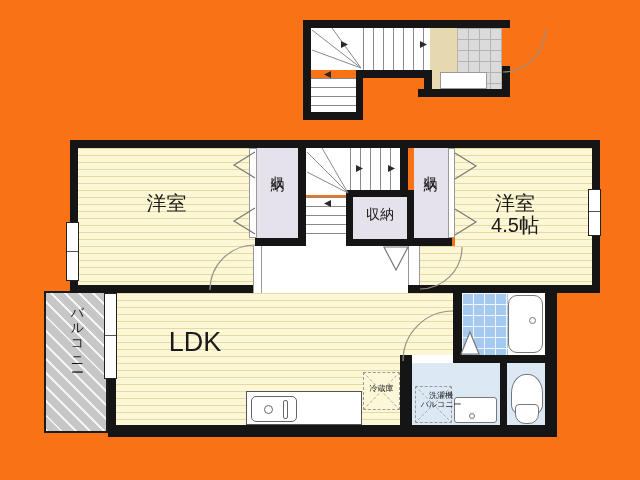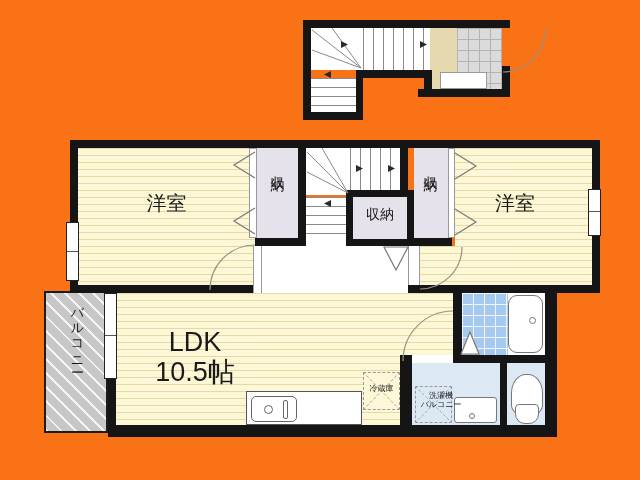--- a/index.html
+++ b/index.html
@@ -147,24 +147,24 @@
       <path d="M363 372 L400 410 M400 372 L363 410"></path>
       <path d="M415 386 L452 423 M452 386 L415 423"></path>
     </g>
   </svg>
 
   <div class="a lbl" style="left:78px;top:192px;width:177px;font-size:20px;">
     <span style="display:block;">洋室</span>
   </div>
   <div class="a lbl" style="left:445px;top:192px;width:140px;font-size:20px;">
     <span style="display:block;">洋室</span>
+    <span style="display:block;">4.5帖</span>
   </div>
   <div class="a lbl" style="left:120px;top:327px;width:150px;font-size:27px;">
     <span style="display:block;">LDK</span>
-    <span style="display:block;">10.5帖</span>
   </div>
   <div class="a vtext" style="left:269px;top:165px;height:62px;font-size:14px;">収納</div>
   <div class="a lbl" style="left:346px;top:207px;width:68px;font-size:14px;">収納</div>
   <div class="a vtext" style="left:422px;top:165px;height:62px;font-size:14px;">収納</div>
   <div class="a vtext" style="left:68px;top:298px;height:132px;font-size:13px;">バルコニー</div>
   <div class="a lbl" style="left:363px;top:385px;width:37px;font-size:8px;">冷蔵庫</div>
   <div class="a lbl" style="left:413px;top:392px;width:56px;font-size:8px;">
     <span style="display:block;">洗濯機</span>
     <span style="display:block;">バルコニー</span>
   </div>

